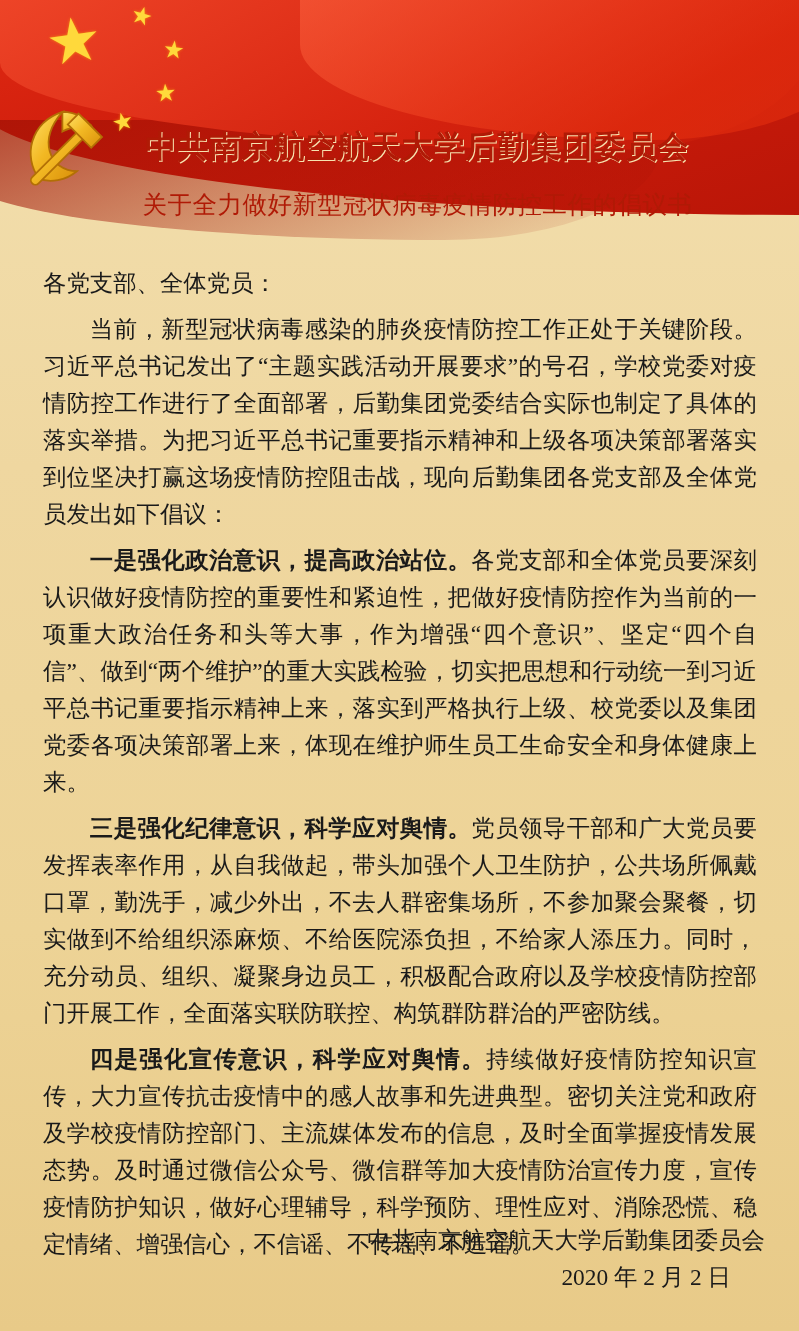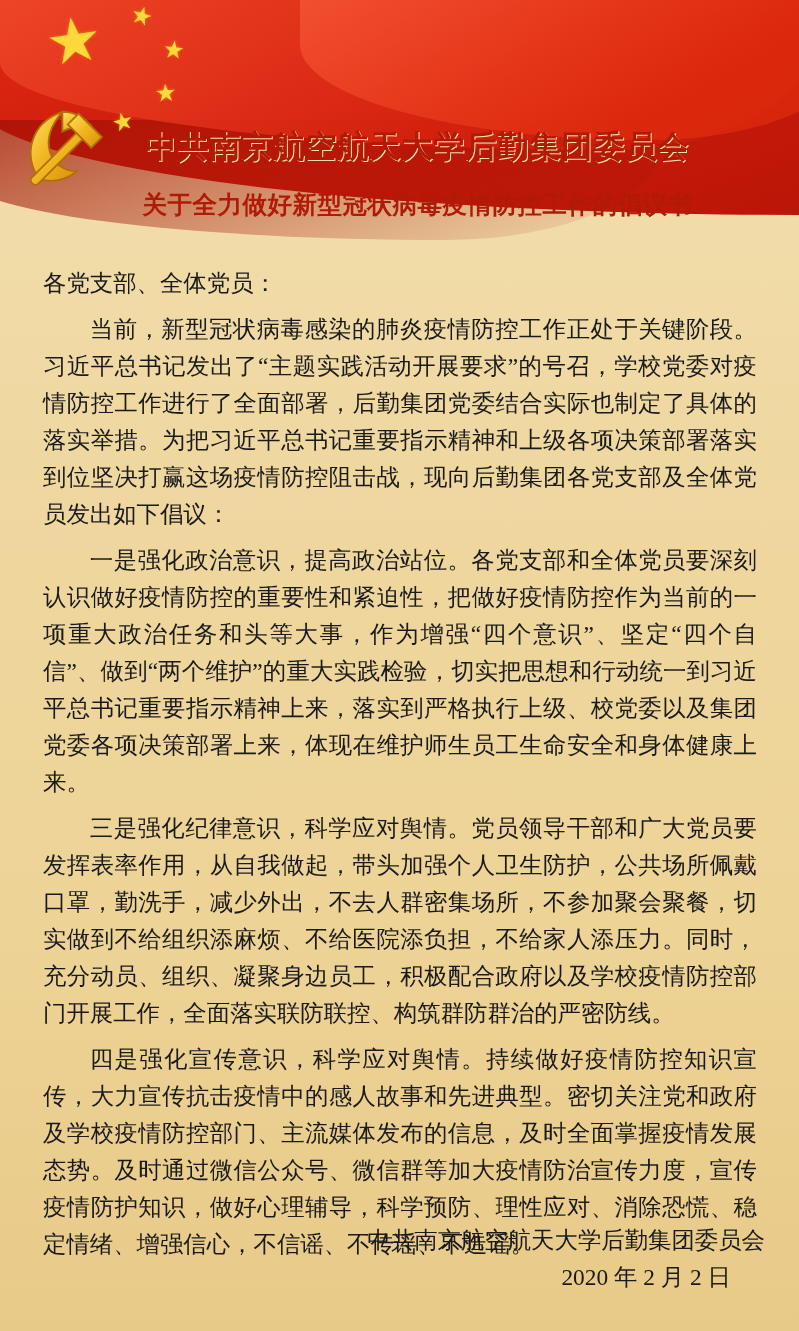--- a/index.html
+++ b/index.html
@@ -107,21 +107,21 @@
     font-weight: bold;
     font-size: 31px;
     letter-spacing: 1px;
     color: #b01a06;
     text-shadow: 1px 1px 0 #f7e3b0;
     padding-left: 36px;
   }
   .sub-title {
     margin-top: 20px;
     font-family: "Liberation Sans", "DejaVu Sans", sans-serif;
-    font-weight: bold;
+    font-weight: normal;
     font-size: 24.5px;
     letter-spacing: 0.5px;
     color: #b01a06;
     padding-left: 36px;
   }
 
   
   .body-text {
     position: absolute;
     top: 256px;
@@ -132,21 +132,21 @@
     color: #1a1a1a;
     text-align: justify;
     text-justify: inter-ideograph;
   }
   .body-text p {
     margin: 9px;
   }
   .indent { text-indent: 2em; }
   .lead-bold {
     font-family: "Liberation Sans", "DejaVu Sans", sans-serif;
-    font-weight: normal;
+    font-weight: bold;
   }
 
   
   .signature {
     position: absolute;
     right: 34px;
     top: 1222px;
     text-align: right;
     font-size: 23.4px;
     line-height: 37px;

